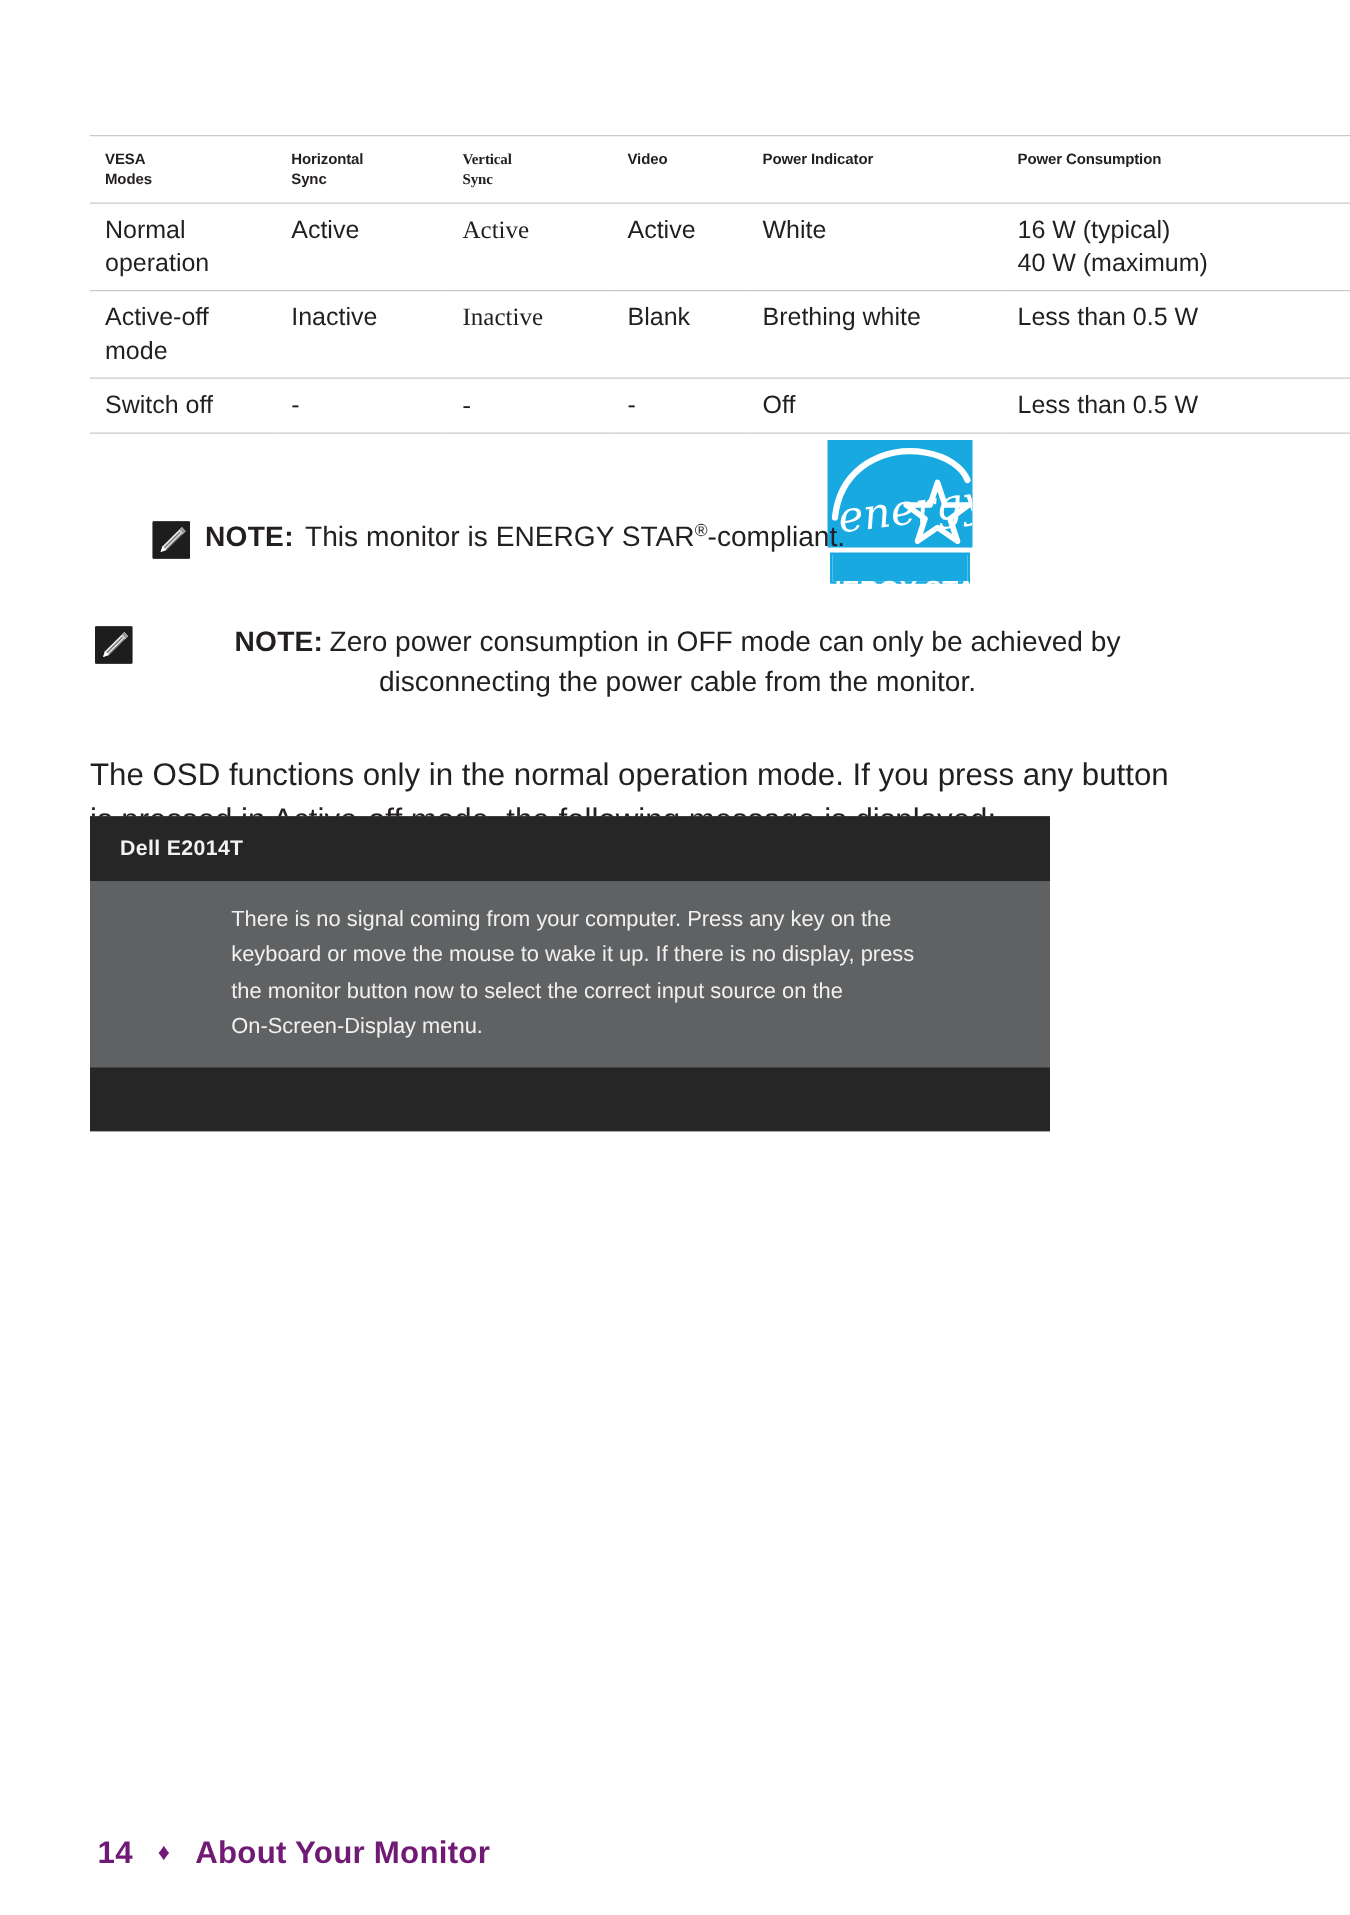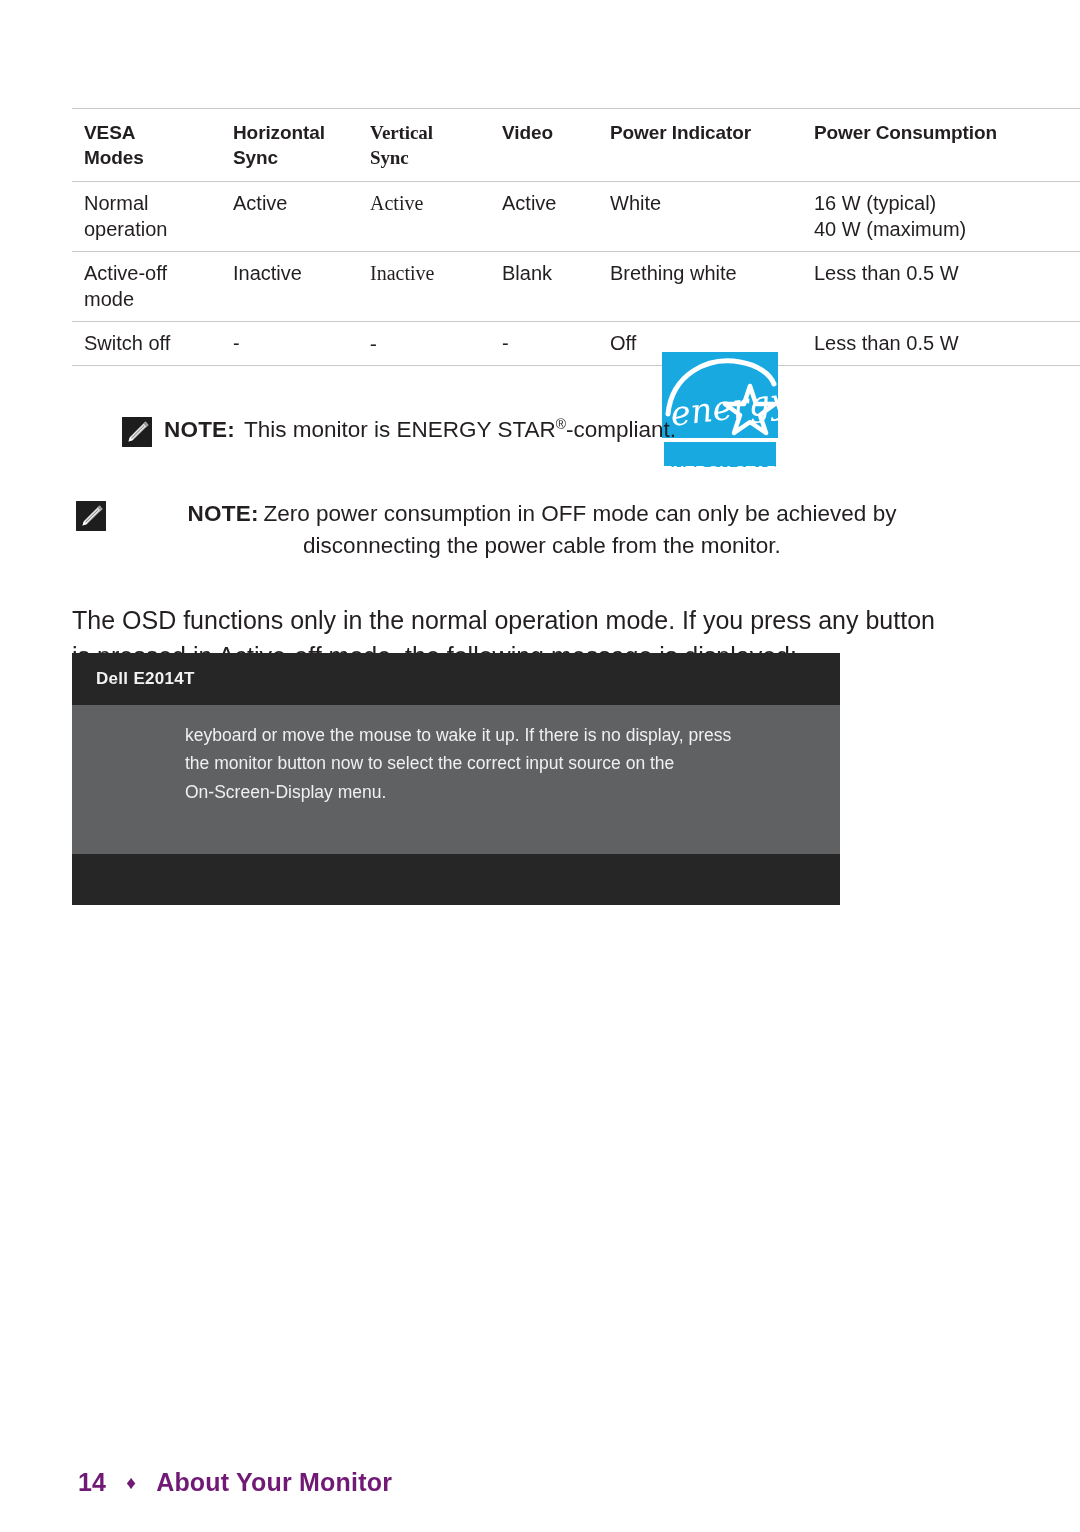--- a/index.html
+++ b/index.html
@@ -35,21 +35,21 @@
     text-align: left;
     vertical-align: top;
     padding: 8px 8px 8px 12px;
     font-size: 20px;
     line-height: 1.33;
     color: #231f20;
     font-weight: normal;
   }
   .power-table thead th {
     font-weight: bold;
-    font-size: 19px;
+    font-size: 12px;
     letter-spacing: -0.1px;
     padding-top: 11px;
     padding-bottom: 10px;
   }
   .power-table thead tr {
     border-top: 1.5px solid #c9c9c9;
     border-bottom: 1.5px solid #c9c9c9;
   }
   .power-table tbody tr {
     border-bottom: 1.5px solid #c9c9c9;
@@ -138,21 +138,21 @@
     width: 100%;
     height: 100%;
     background: #18a9e1;
     display: flex;
     align-items: center;
     justify-content: center;
   }
   .estar-wordmark {
     font-family: "Liberation Sans", sans-serif;
     font-weight: bold;
-    font-size: 16px;
+    font-size: 21px;
     color: #ffffff;
     letter-spacing: 0.2px;
     white-space: nowrap;
     margin-top: 36px;
   }
 
   
   .para {
     position: absolute;
     left: 72px;
@@ -360,20 +360,21 @@
     <span class="note-body"><span class="note-label">NOTE:</span><span>Zero power consumption in OFF mode can only be achieved by disconnecting the power cable from the monitor.</span></span>
   </div>
 
   <p class="para">The OSD functions only in the normal operation mode. If you press any button is pressed in Active-off mode, the following message is displayed:</p>
 
   <div class="osd">
     <div class="osd-header">
       <span class="osd-title">Dell E2014T</span>
     </div>
     <div class="osd-body">
+      <div class="osd-line">There is no signal coming from your computer. Press any key on the</div>
       <div class="osd-line">keyboard or move the mouse to wake it up. If there is no display, press</div>
       <div class="osd-line">the monitor button now to select the correct input source on the</div>
       <div class="osd-line">On-Screen-Display menu.</div>
     </div>
     <div class="osd-footer"></div>
   </div>
 
   <div class="page-footer">
     <span class="pf-num">14</span>
     <span class="pf-diamond">♦</span>

